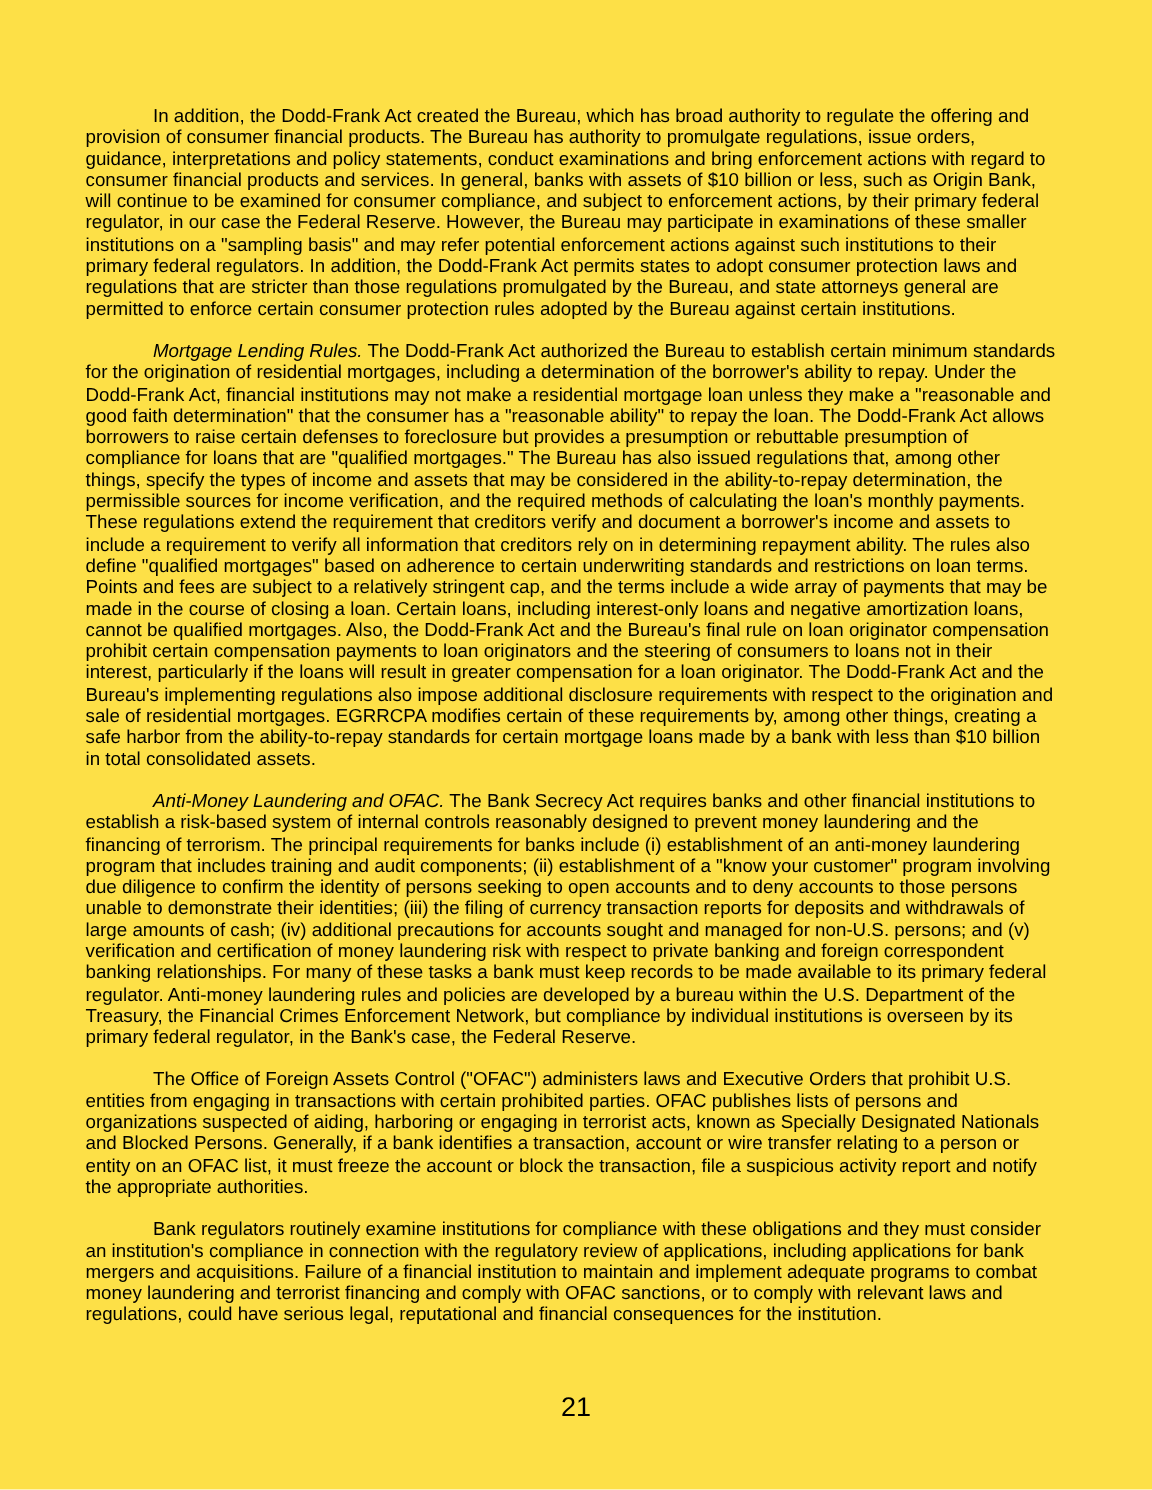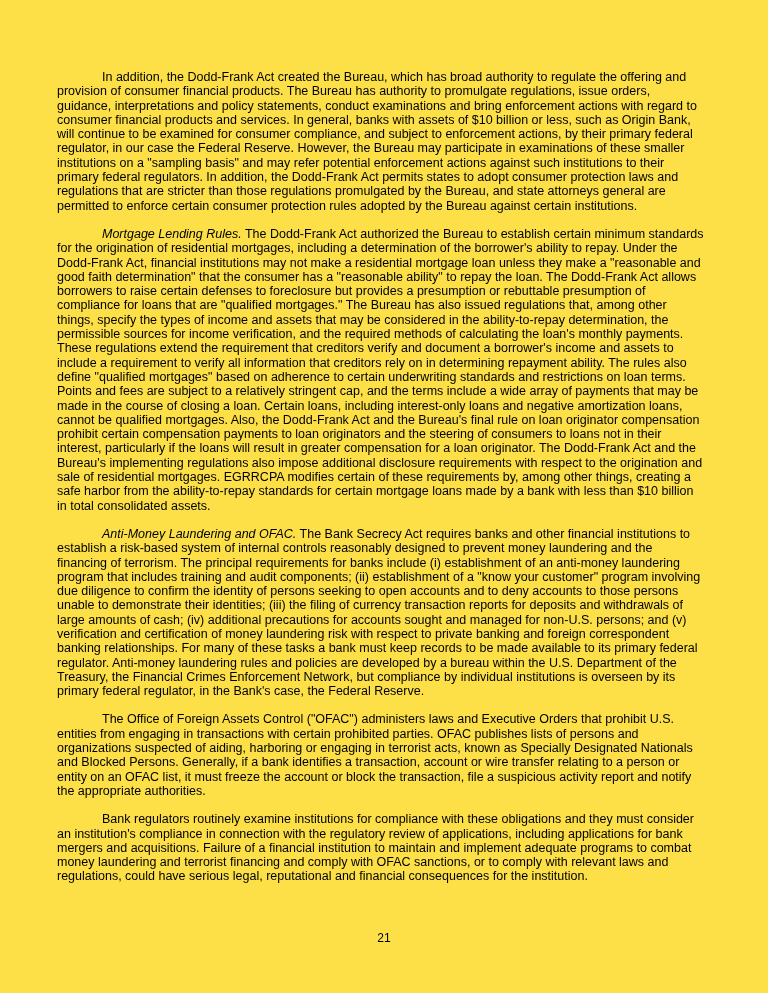--- a/index.html
+++ b/index.html
@@ -31,21 +31,21 @@
   }
   .lead-italic {
     font-style: italic;
   }
   .page-number {
     position: absolute;
     top: 931px;
     left: 0;
     width: 100%;
     text-align: center;
-    font-size: 12px;
+    font-size: 18px;
   }
 </style>
 </head>
 <body>
 
 <div class="page">
   <div class="content">
 
     <p><span>In addition, the Dodd-Frank Act created the Bureau, which has broad authority to regulate the offering and provision of consumer financial products. The Bureau has authority to promulgate regulations, issue orders, guidance, interpretations and policy statements, conduct examinations and bring enforcement actions with regard to consumer financial products and services. In general, banks with assets of $10 billion or less, such as Origin Bank, will continue to be examined for consumer compliance, and subject to enforcement actions, by their primary federal regulator, in our case the Federal Reserve. However, the Bureau may participate in examinations of these smaller institutions on a "sampling basis" and may refer potential enforcement actions against such institutions to their primary federal regulators. In addition, the Dodd-Frank Act permits states to adopt consumer protection laws and regulations that are stricter than those regulations promulgated by the Bureau, and state attorneys general are permitted to enforce certain consumer protection rules adopted by the Bureau against certain institutions.</span></p>
 

